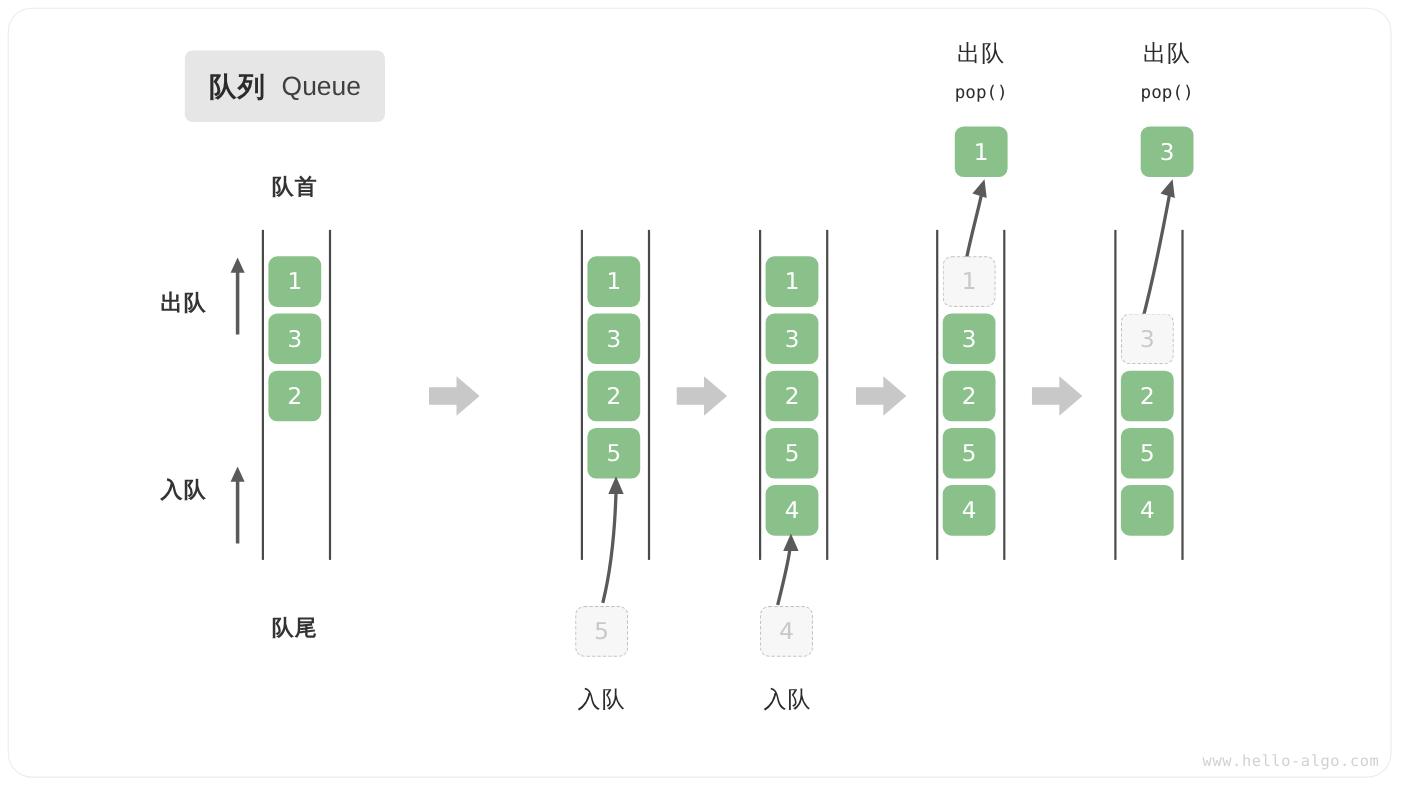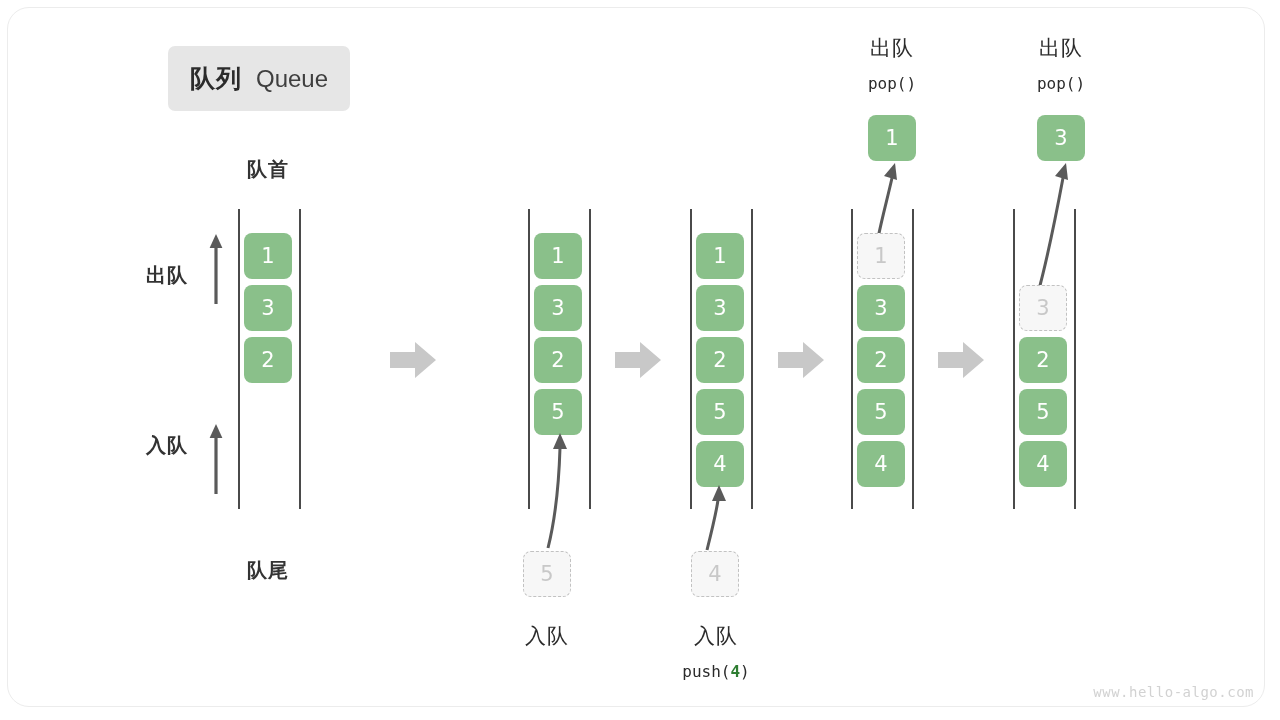--- a/index.html
+++ b/index.html
@@ -224,21 +224,20 @@
 
   <svg class="motion-arrow" style="left:685px; top:482px; width:60px; height:70px;" viewBox="0 0 60 70">
     <path d="M 22 68 C 26 52, 31 32, 33 18" stroke="#5a5a5a" stroke-width="3" fill="none"></path>
     <polygon points="34,3 27,19 41,19" fill="#5a5a5a"></polygon>
   </svg>
 
   <div class="cell ghost" style="left:691px; top:551px;">4</div>
 
   <div class="abs op-label" style="left:637px; top:618px; width:158px;">
     <div class="cn">入队</div>
-    <div class="code"><span>push(</span><span class="num">4</span><span>)</span></div>
   </div>
 
   <svg class="block-arrow" style="left:778px; top:340px;" viewBox="0 0 46 40">
     <polygon points="0,12 25,12 25,2 46,20 25,38 25,28 0,28" fill="#c8c8c8"></polygon>
   </svg>
 
   <div class="abs op-label" style="left:814px; top:30px; width:156px;">
     <div class="cn">出队</div>
     <div class="code"><span>pop(</span><span class="num"></span><span>)</span></div>
   </div>

